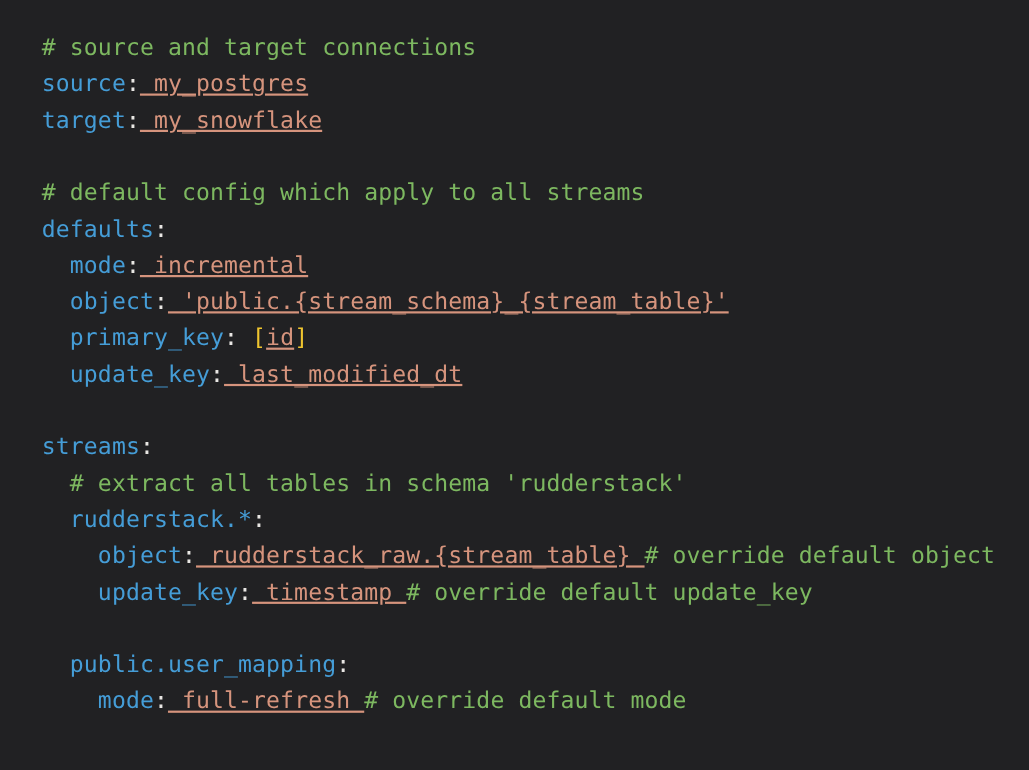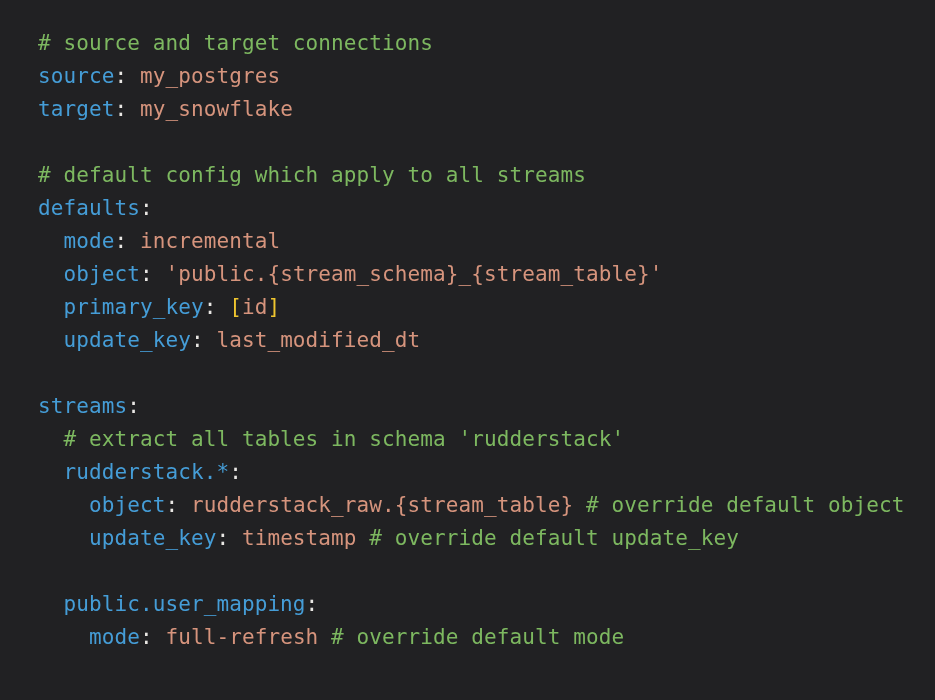--- a/index.html
+++ b/index.html
@@ -21,20 +21,20 @@
     font-size: 21px;
     line-height: 33px;
     letter-spacing: 0.1px;
     white-space: pre;
   }
   .code-line {
     height: 33px;
   }
   .tok-comment { color: var(--comment, #7DB860); }
   .tok-key     { color: var(--key, #459DD7); }
-  .tok-value   { color: var(--value, #D6947D); }
+  .tok-value   { color: var(--value, #D6947D); text-decoration: underline; }
   .tok-punct   { color: var(--punct, #E9E7E4); }
   .tok-bracket { color: var(--bracket, #EFC52F); }
 </style>
 </head>
 <body>
 
 <div class="code-block" aria-label="YAML config snippet"><div class="code-line"><span class="tok-comment"># source and target connections</span></div><div class="code-line"><span class="tok-key">source</span><span class="tok-punct">:</span><span class="tok-value"> my_postgres</span></div><div class="code-line"><span class="tok-key">target</span><span class="tok-punct">:</span><span class="tok-value"> my_snowflake</span></div><div class="code-line"></div><div class="code-line"><span class="tok-comment"># default config which apply to all streams</span></div><div class="code-line"><span class="tok-key">defaults</span><span class="tok-punct">:</span></div><div class="code-line"><span class="tok-key">  mode</span><span class="tok-punct">:</span><span class="tok-value"> incremental</span></div><div class="code-line"><span class="tok-key">  object</span><span class="tok-punct">:</span><span class="tok-value"> 'public.{stream_schema}_{stream_table}'</span></div><div class="code-line"><span class="tok-key">  primary_key</span><span class="tok-punct">:</span><span class="tok-punct"> </span><span class="tok-bracket">[</span><span class="tok-value">id</span><span class="tok-bracket">]</span></div><div class="code-line"><span class="tok-key">  update_key</span><span class="tok-punct">:</span><span class="tok-value"> last_modified_dt</span></div><div class="code-line"></div><div class="code-line"><span class="tok-key">streams</span><span class="tok-punct">:</span></div><div class="code-line"><span class="tok-comment">  # extract all tables in schema 'rudderstack'</span></div><div class="code-line"><span class="tok-key">  rudderstack.*</span><span class="tok-punct">:</span></div><div class="code-line"><span class="tok-key">    object</span><span class="tok-punct">:</span><span class="tok-value"> rudderstack_raw.{stream_table} </span><span class="tok-comment"># override default object</span></div><div class="code-line"><span class="tok-key">    update_key</span><span class="tok-punct">:</span><span class="tok-value"> timestamp </span><span class="tok-comment"># override default update_key</span></div><div class="code-line"></div><div class="code-line"><span class="tok-key">  public.user_mapping</span><span class="tok-punct">:</span></div><div class="code-line"><span class="tok-key">    mode</span><span class="tok-punct">:</span><span class="tok-value"> full-refresh </span><span class="tok-comment"># override default mode</span></div></div>
 
 </body></html>

